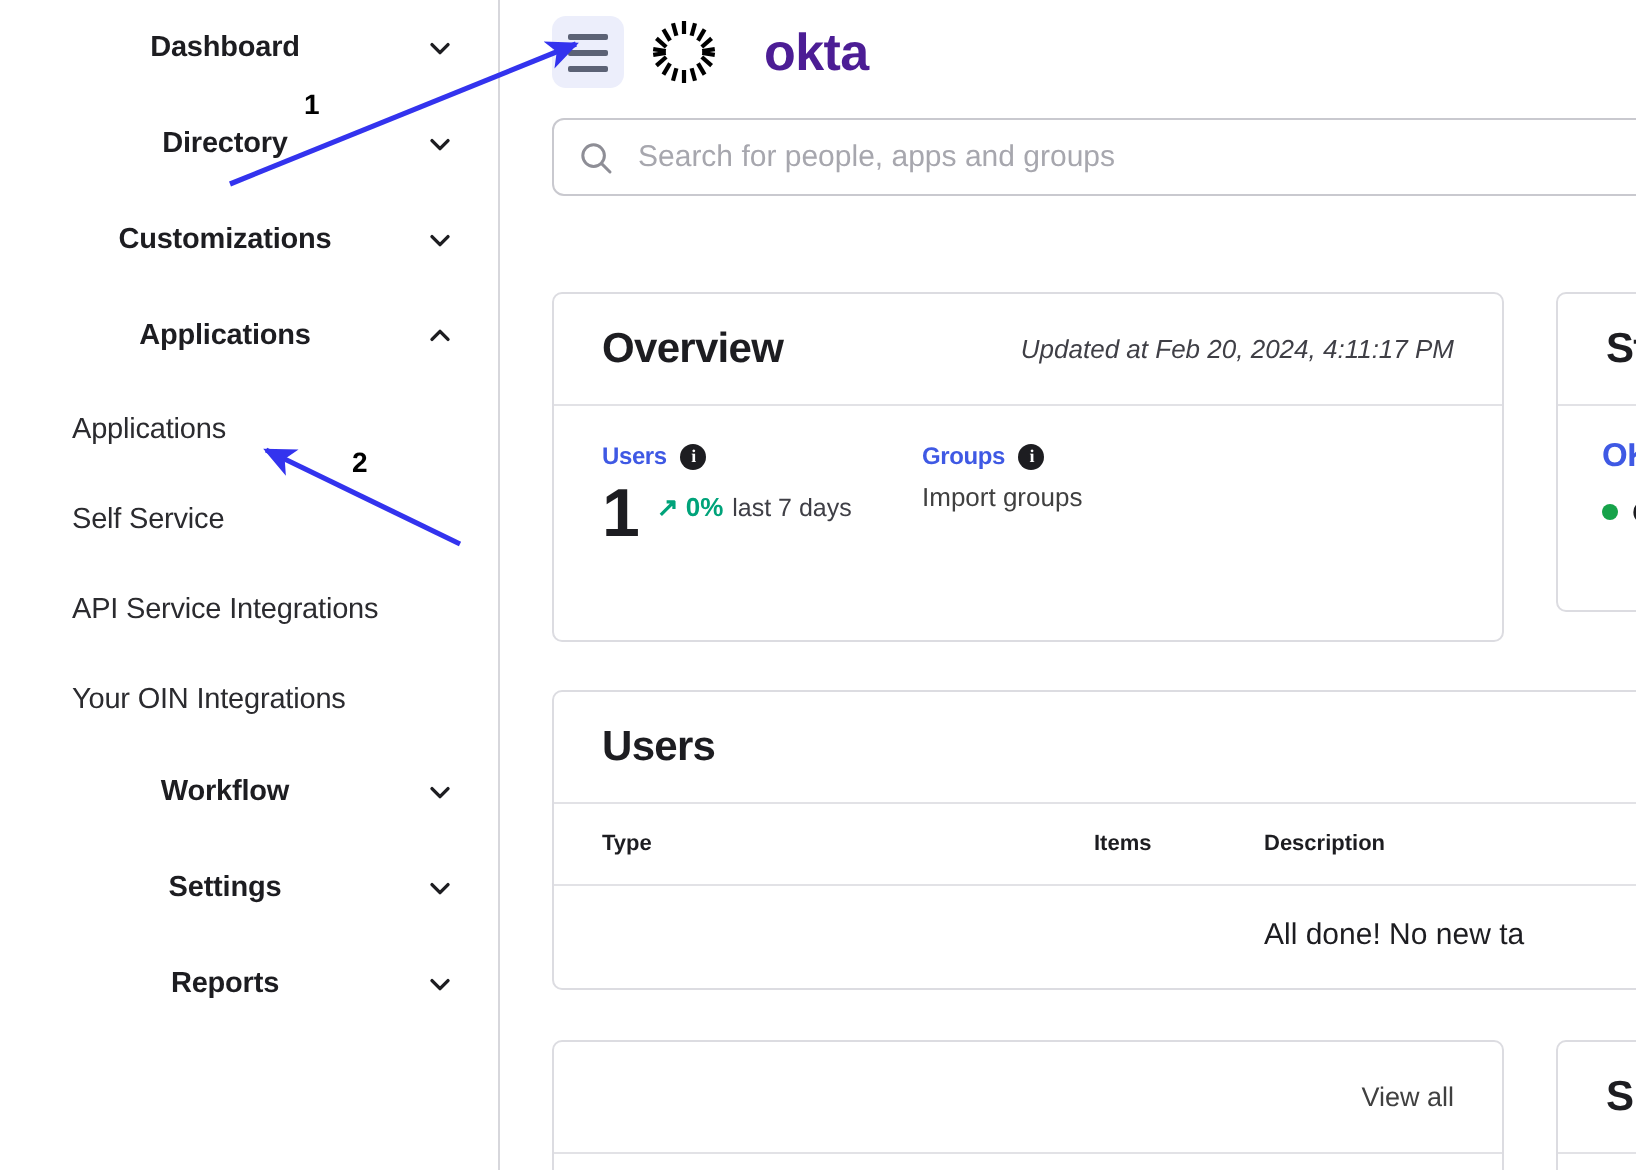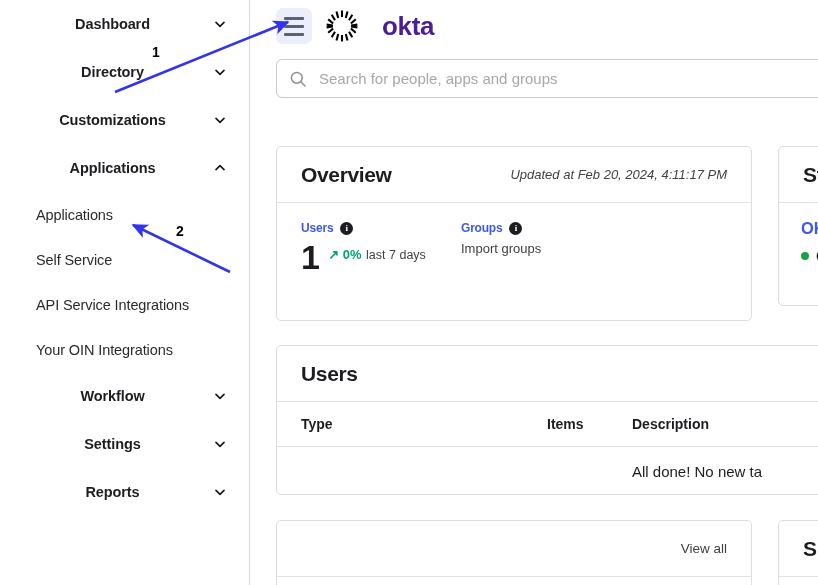--- a/index.html
+++ b/index.html
@@ -222,21 +222,21 @@
     width: 8px; height: 8px; border-radius: 50%;
     background: #16a34a; flex: none;
   }
   .st-row-label { font-size: 14px; color: #1d1d21; white-space: nowrap; }
 
   
   #card-tasks { left: 25px; top: 345px; width: 560px; height: 150px; }
   #tasks-table { width: 100%; border-collapse: collapse; }
   #tasks-table th {
     text-align: left;
-    font-size: 14px; font-weight: 700; color: #1d1d21;
+    font-size: 11px; font-weight: 700; color: #1d1d21;
     padding: 14px 0 14px 0;
     border-bottom: 1px solid #e2e2e6;
   }
   #tasks-table td {
     font-size: 15px; color: #1d1d21;
     padding: 16px 0;
     vertical-align: top;
   }
   .col-type { width: 270px; padding-left: 24px !important; }
   .col-items { width: 85px; }

